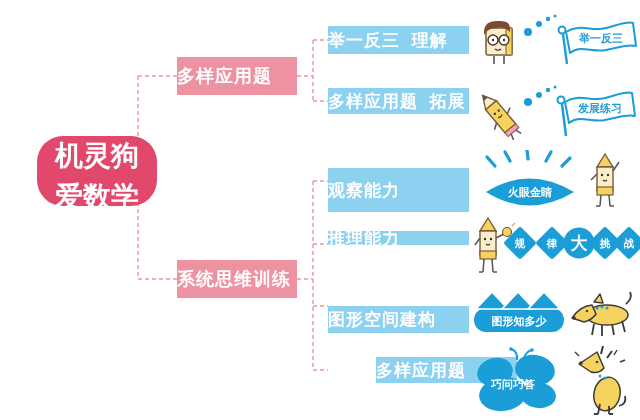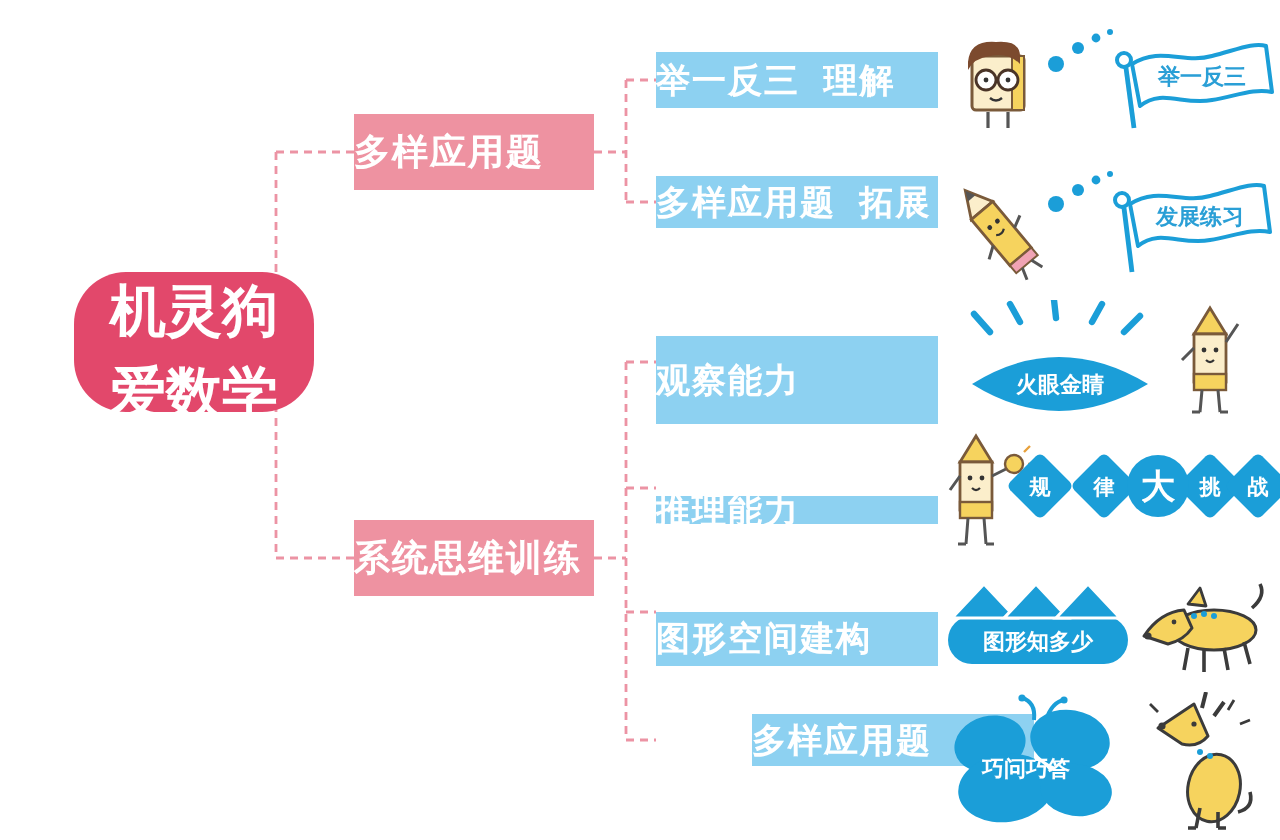--- a/index.html
+++ b/index.html
@@ -22,21 +22,21 @@
     left:177px;width:120px;height:38px;background:#ee92a1;font-size:18px;letter-spacing:1px;
   }
   .branch-1{top:57px;}
   .branch-2{top:260px;}
   .topic-node{
     left:328px;width:141px;background:#8dd1f1;font-size:17px;letter-spacing:1px;word-spacing:6px;
   }
   .topic-0{top:26px;height:28px;}
   .topic-1{top:88px;height:26px;}
   .topic-2{top:168px;height:44px;}
-  .topic-3{top:248px;height:14px;}
+  .topic-3{top:231px;height:14px;}
   .topic-4{top:306px;height:27px;}
   .topic-5{top:357px;height:26px;margin-left:48px;}
   .illus{position:absolute;z-index:2;}
   .svgtext{font-family:"Liberation Sans",sans-serif;font-weight:bold;}
 </style>
 </head>
 <body>
 
 <div class="stage">
 

